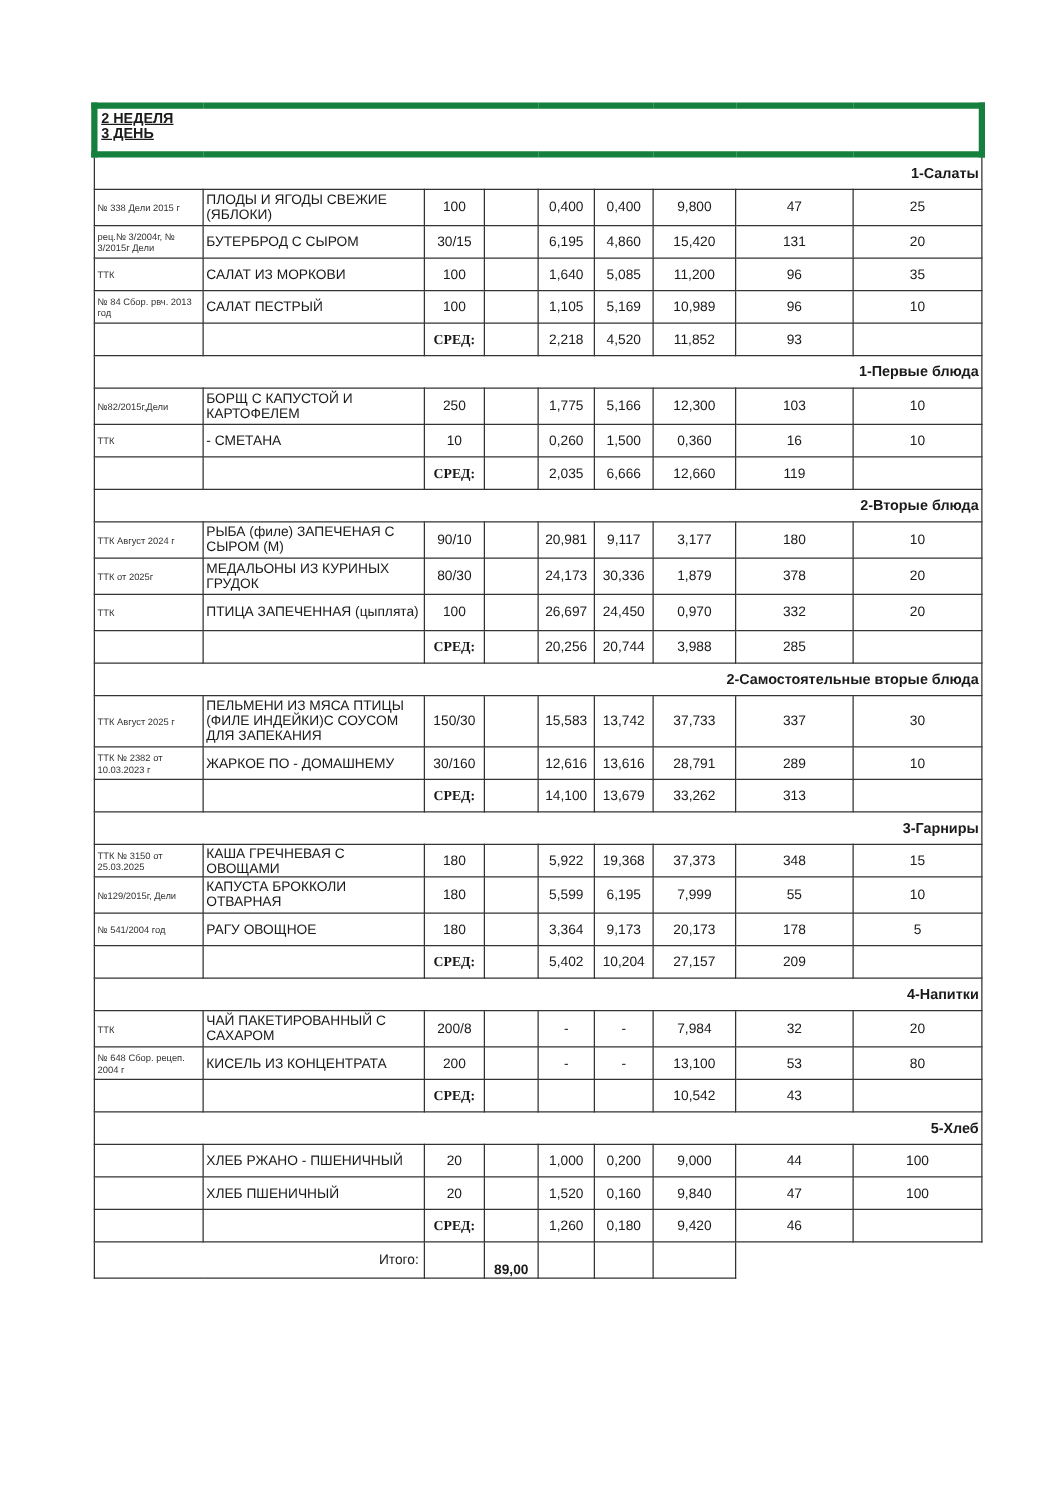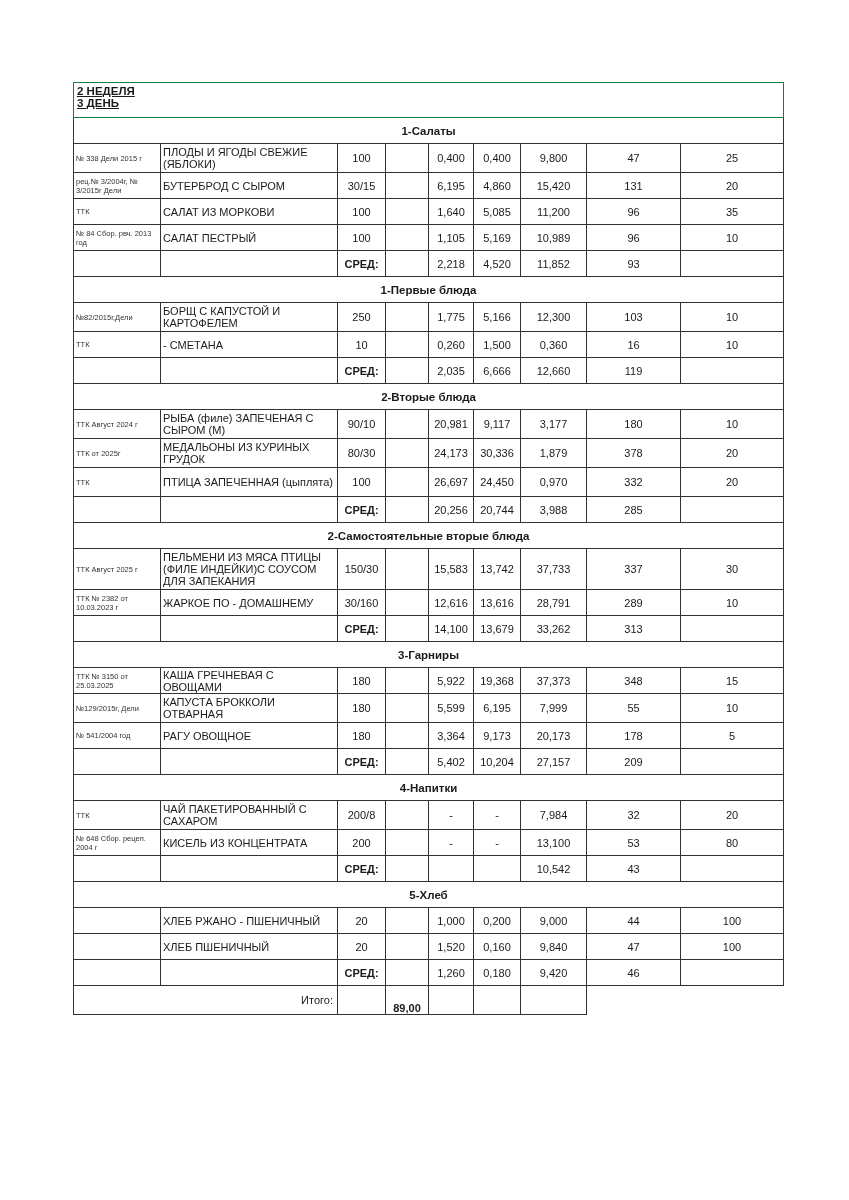--- a/index.html
+++ b/index.html
@@ -1,29 +1,29 @@
 <!DOCTYPE html>
 <html><head>
 <meta charset="utf-8">
 <style>
   html, body { margin: 0; padding: 0; background: #ffffff; }
   body { width: 849px; height: 1200px; position: relative; overflow: hidden; font-family: "Liberation Sans", sans-serif; color: #1a1a1a; }
   .sheet { position: absolute; left: 73px; top: 82px; width: 710px; }
   table { border-collapse: collapse; table-layout: fixed; width: 710px; }
   td { border: 1px solid #333; padding: 0 2px; font-size: 11px; vertical-align: middle; overflow: hidden; }
-  .hdr td { border: 1px solid #15803d; text-decoration: underline; }
+  .hdr td { border: 5px solid #15803d; text-decoration: underline; }
   .title-cell { font-weight: bold; text-decoration: underline; font-size: 11.5px; line-height: 12px; padding: 2px 3px; height: 30px; vertical-align: top; }
-  .sec td { height: 25px; font-weight: bold; font-size: 11.5px; text-align: center; }
+  .sec td { height: 25px; font-weight: bold; font-size: 11.5px; text-align: right; }
   .ref { font-size: 7.5px; line-height: 9px; color: #333; }
   .name { font-size: 11px; line-height: 12px; }
   .num { text-align: center; font-size: 11px; }
   .row td { height: 25px; }
   .row.tall td { height: 28px; }
   .row.tall3 td { height: 40px; margin-top: 36px; }
-  .avg-label { text-align: center; font-weight: bold; }
+  .avg-label { text-align: center; font-weight: bold; font-family: Liberation Serif, serif; }
   .itogo-label { text-align: right; font-weight: normal; padding-right: 4px; }
   .itogo-val { font-weight: bold; text-align: center; vertical-align: bottom; }
   .noborder { border: none !important; }
 </style>
 </head>
 <body>
 
 <div class="sheet">
   <table>
     <colgroup>

